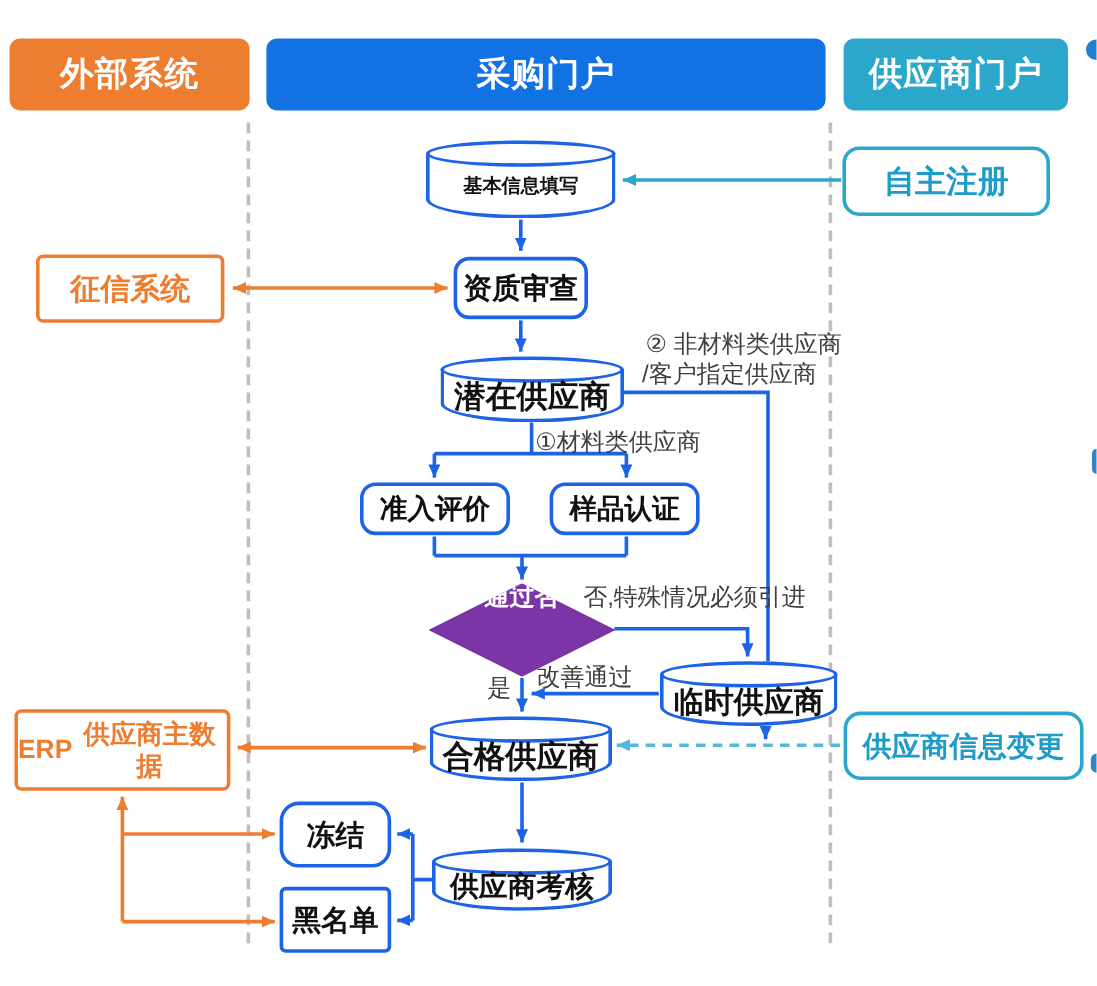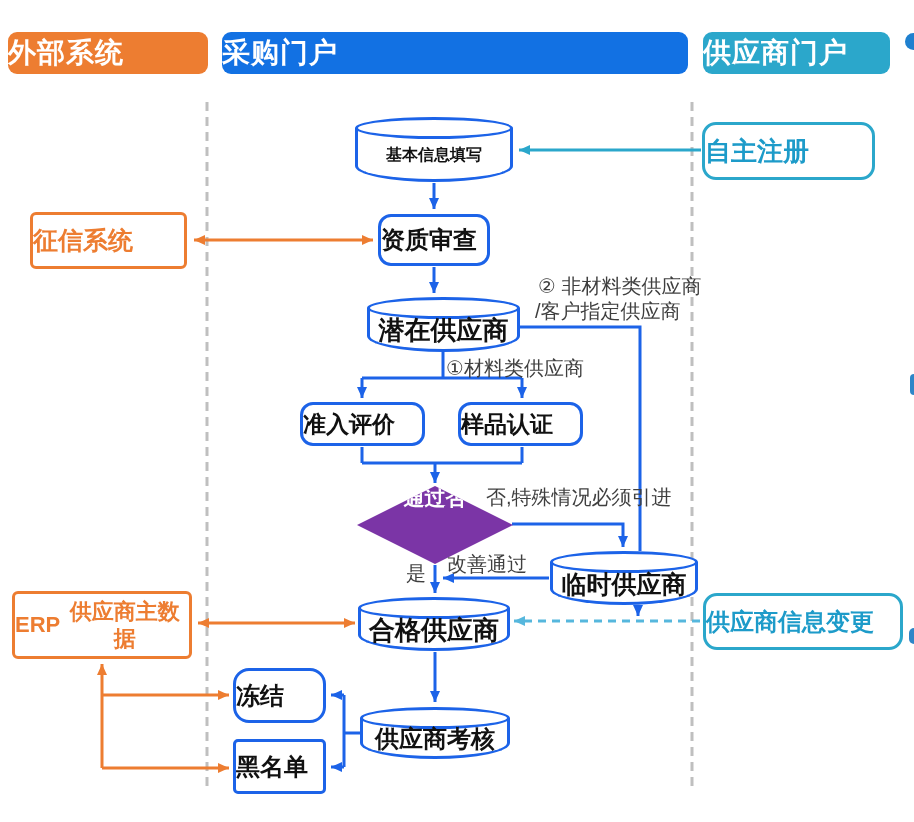--- a/index.html
+++ b/index.html
@@ -10,25 +10,25 @@
     --purple:#7B35A6;
     --sep:#BFBFBF;
     --dashArrow:#56B7DD;
     --labelc:#3F3F3F;
   }
   *{box-sizing:border-box;margin:0;padding:0}
   body{background:#fff;font-family:"Liberation Sans","DejaVu Sans",sans-serif}
   #stage{position:relative;width:914px;height:822px;background:#fff;overflow:hidden}
   .layer{position:absolute;left:0;top:0;z-index:1}
 
-  .lane-header{position:absolute;top:32px;height:42px;border-radius:9px;z-index:3;
-    display:flex;align-items:center;
+  .lane-header{position:absolute;top:32px;height:60px;border-radius:9px;z-index:3;
+    display:flex;align-items:center;justify-content:center;
     color:#fff;font-weight:bold;font-size:28px;letter-spacing:1px}
 
-  .box{position:absolute;z-index:2;background:#fff;display:flex;align-items:center;
+  .box{position:absolute;z-index:2;background:#fff;display:flex;align-items:center;justify-content:center;
     font-weight:bold;text-align:center}
   .box-b{border:3px solid var(--sb);border-radius:13px;color:#111}
   .box-o{border:3px solid var(--orange);border-radius:6px;color:var(--orange)}
   .box-t{border:3px solid var(--teal);border-radius:14px;color:#1D9BC9}
 
   .cyl{position:absolute;z-index:2}
   .cyl .cyl-body{position:absolute;left:0;right:0;top:11px;bottom:0;background:#fff;
     border:3px solid var(--sb);border-top:none;border-radius:0 0 50% 50% / 0 0 16px 16px}
   .cyl .cyl-top{position:absolute;left:0;right:0;top:0;height:22px;background:#fff;
     border:3px solid var(--sb);border-radius:50%}

